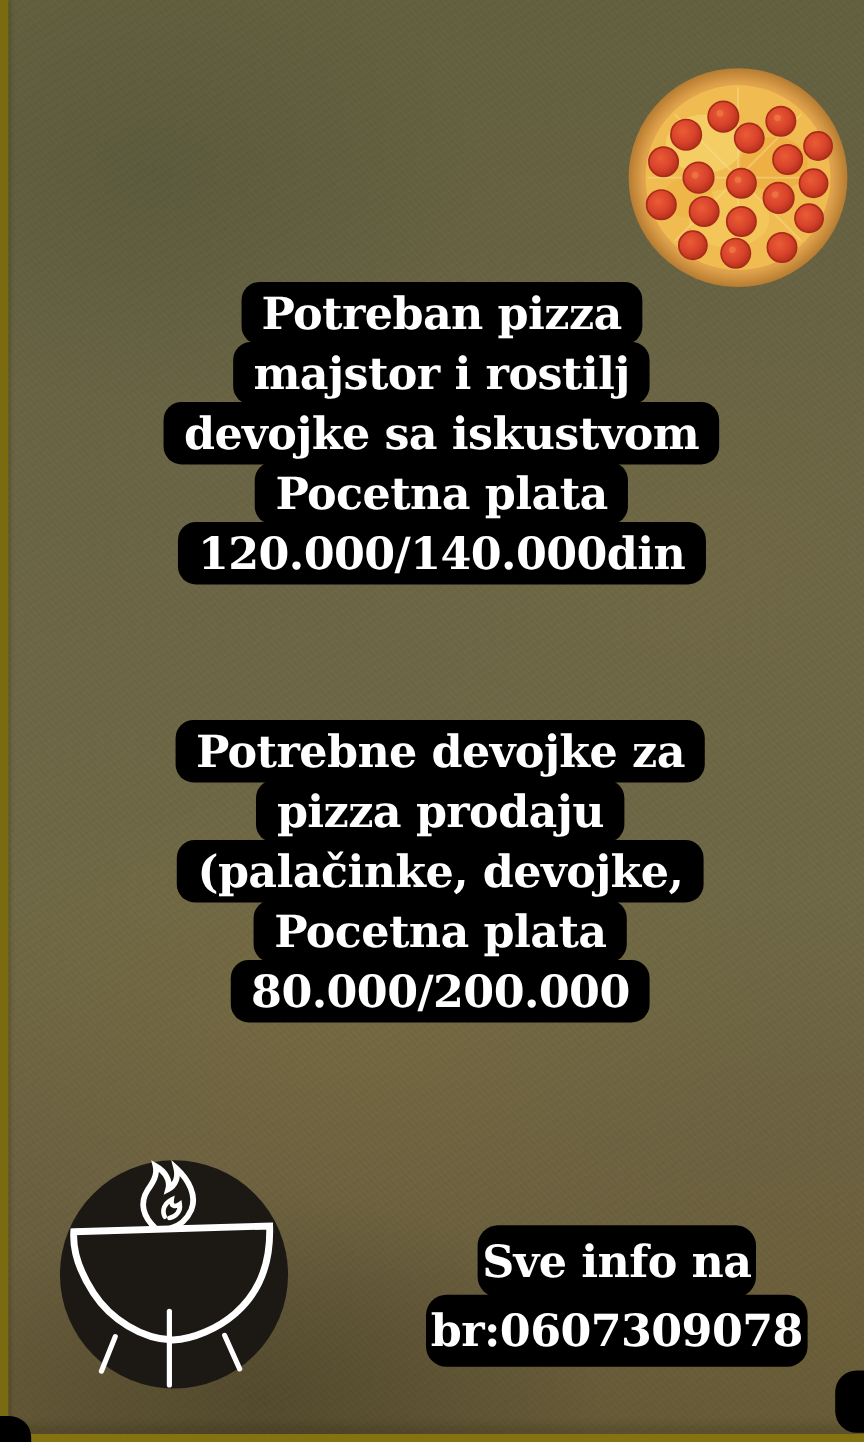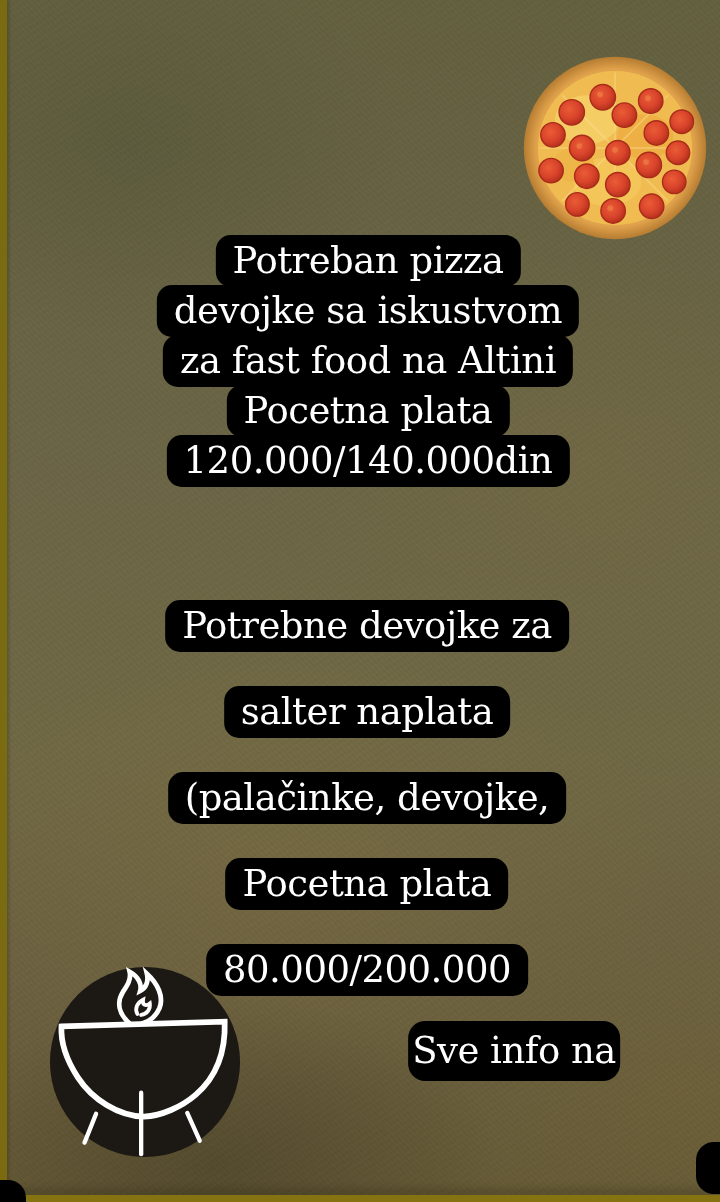--- a/index.html
+++ b/index.html
@@ -20,26 +20,26 @@
       repeating-linear-gradient(47deg, rgba(255,255,255,.016) 0 2px, rgba(0,0,0,.022) 2px 4px),
       repeating-linear-gradient(-33deg, rgba(255,255,255,.012) 0 3px, rgba(20,25,5,.018) 3px 6px);
   }
   .edge-left{position:absolute;left:0;top:0;width:7px;height:1202px;background:#7a6a10;box-shadow:2px 0 3px rgba(40,35,10,.25);}
   .edge-bottom{position:absolute;left:0;bottom:0;width:720px;height:7px;background:#847310;box-shadow:0 -5px 9px rgba(30,26,8,.28);}
 
   .pizza{position:absolute;left:521px;top:54px;width:188px;height:188px;}
 
   .tblock{position:absolute;display:flex;flex-direction:column;align-items:center;transform:translateX(-50%);}
   .tblock .line{
-    background:#000;color:#fff;font-weight:400;font-size:37px;line-height:52px;
+    background:#000;color:#fff;font-weight:700;font-size:37px;line-height:52px;
     padding:0 17px;margin:-1px 0;border-radius:15px;white-space:nowrap;text-align:center;
     letter-spacing:-0.5px;
   }
   .block1{left:368px;top:236px;}
-  .block2{left:367px;top:601px;gap:36px;}
+  .block2{left:367px;top:601px;}
   .infoblock{left:514px;top:1022px;}
   .infoblock .line{line-height:60px;border-radius:17px;padding:0 4px;}
 
   .grill-logo{position:absolute;left:49px;top:966px;width:192px;height:192px;}
 
   .corner-bl{position:absolute;left:-22px;bottom:-20px;width:48px;height:42px;background:#000;border-radius:0 18px 0 0;}
   .corner-br{position:absolute;right:-20px;top:1142px;width:44px;height:52px;background:#000;border-radius:18px 0 0 18px;}
 </style>
 </head>
 <body>
@@ -100,45 +100,46 @@
         <circle cx="135" cy="47" r="3"></circle>
       <circle cx="62" cy="98" r="3"></circle>
         <circle cx="100" cy="102" r="3"></circle>
       <circle cx="133" cy="115" r="3"></circle>
         <circle cx="95" cy="164" r="3"></circle>
     </g>
   </svg>
 
   <div class="tblock block1">
     <span class="line">Potreban pizza</span>
+    <span class="line">majstor i rostilj</span>
     <span class="line">devojke sa iskustvom</span>
-    <span class="line">za fast food na Altini</span>
     <span class="line">Pocetna plata</span>
     <span class="line">120.000/140.000din</span>
   </div>
 
   <div class="tblock block2">
     <span class="line">Potrebne devojke za</span>
-    <span class="line">salter naplata</span>
+    <span class="line">pizza prodaju</span>
     <span class="line">(palačinke, devojke,</span>
     <span class="line">Pocetna plata</span>
     <span class="line">80.000/200.000</span>
   </div>
 
   <svg class="grill-logo" viewBox="0 0 200 200">
     <circle cx="100" cy="100" r="99" fill="#1c1814"></circle>
     <g fill="none" stroke="#ffffff" stroke-linecap="round">
       <path stroke-width="5" d="M84,60 C73,50 70,38 77,27 C81,21 86,14 84,6 C93,11 97,19 95,26 C101,23 104,16 102,8 C113,18 120,32 115,44 C111,53 104,58 97,60"></path>
       <path stroke-width="4" d="M92,50 C89,44 92,38 98,35 C97,41 101,42 105,39 C106,45 102,50 96,51"></path>
       <path stroke-width="6" d="M13,63 L183,58 C184,88 175,115 153,134 C138,147 117,156 99,157 C72,156 45,139 30,116 C19,99 12,80 13,63 Z"></path>
       <path stroke-width="4.5" d="M96,132 L96,196"></path>
       <path stroke-width="4.5" d="M49,154 L37,184"></path>
       <path stroke-width="4.5" d="M144,153 L157,182"></path>
     </g>
   </svg>
 
   <div class="tblock infoblock">
     <span class="line">Sve info na</span>
+    <span class="line">br:0607309078</span>
   </div>
 
   <div class="corner-bl"></div>
   <div class="corner-br"></div>
 </div>
 
 </body></html>

